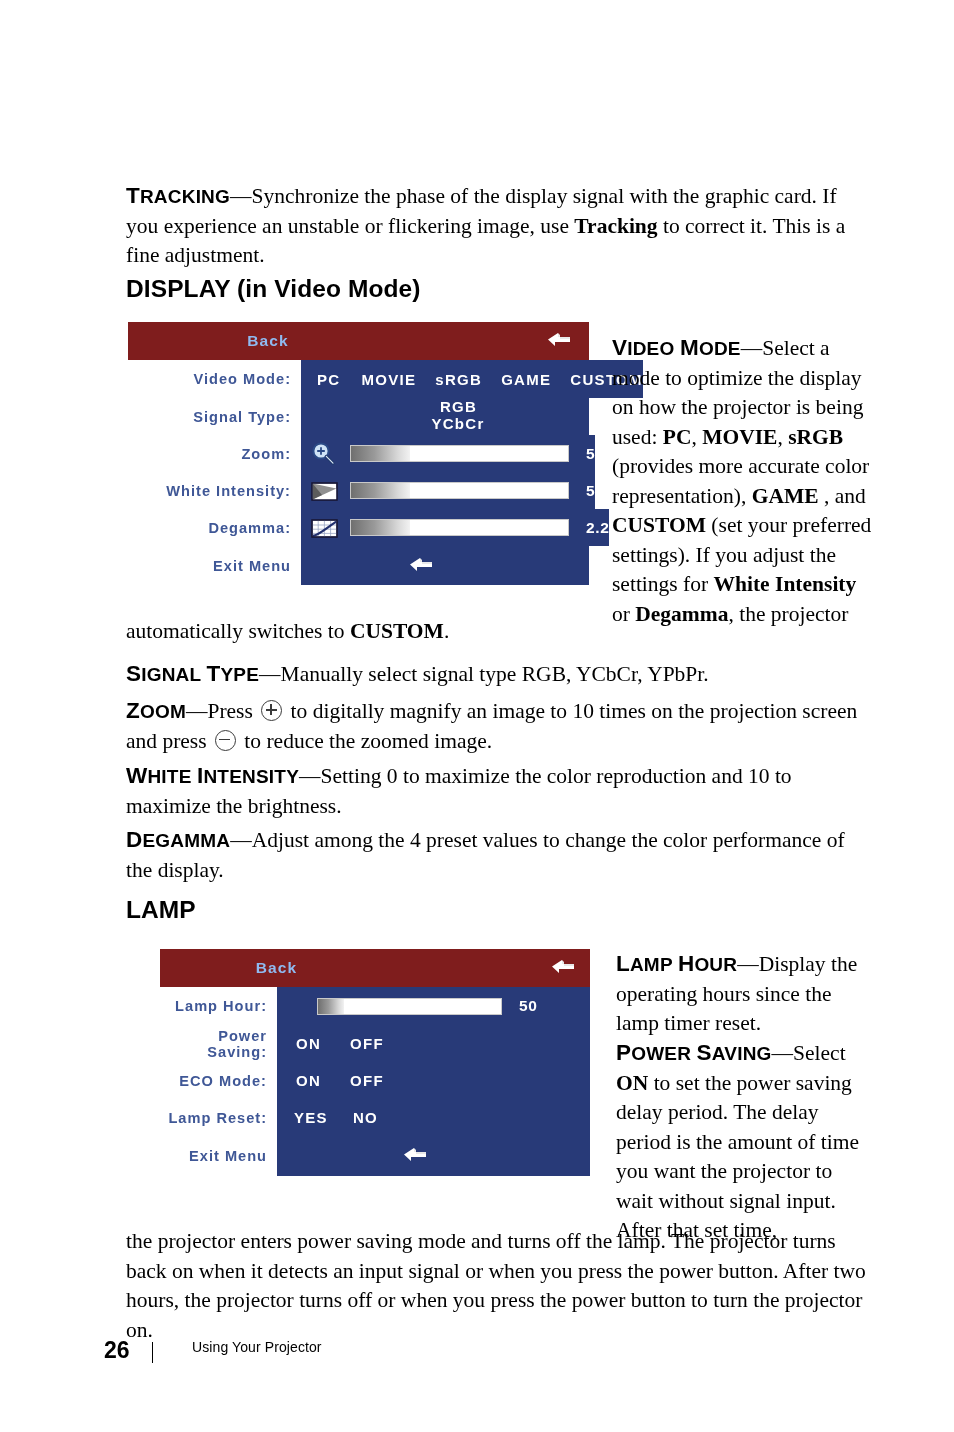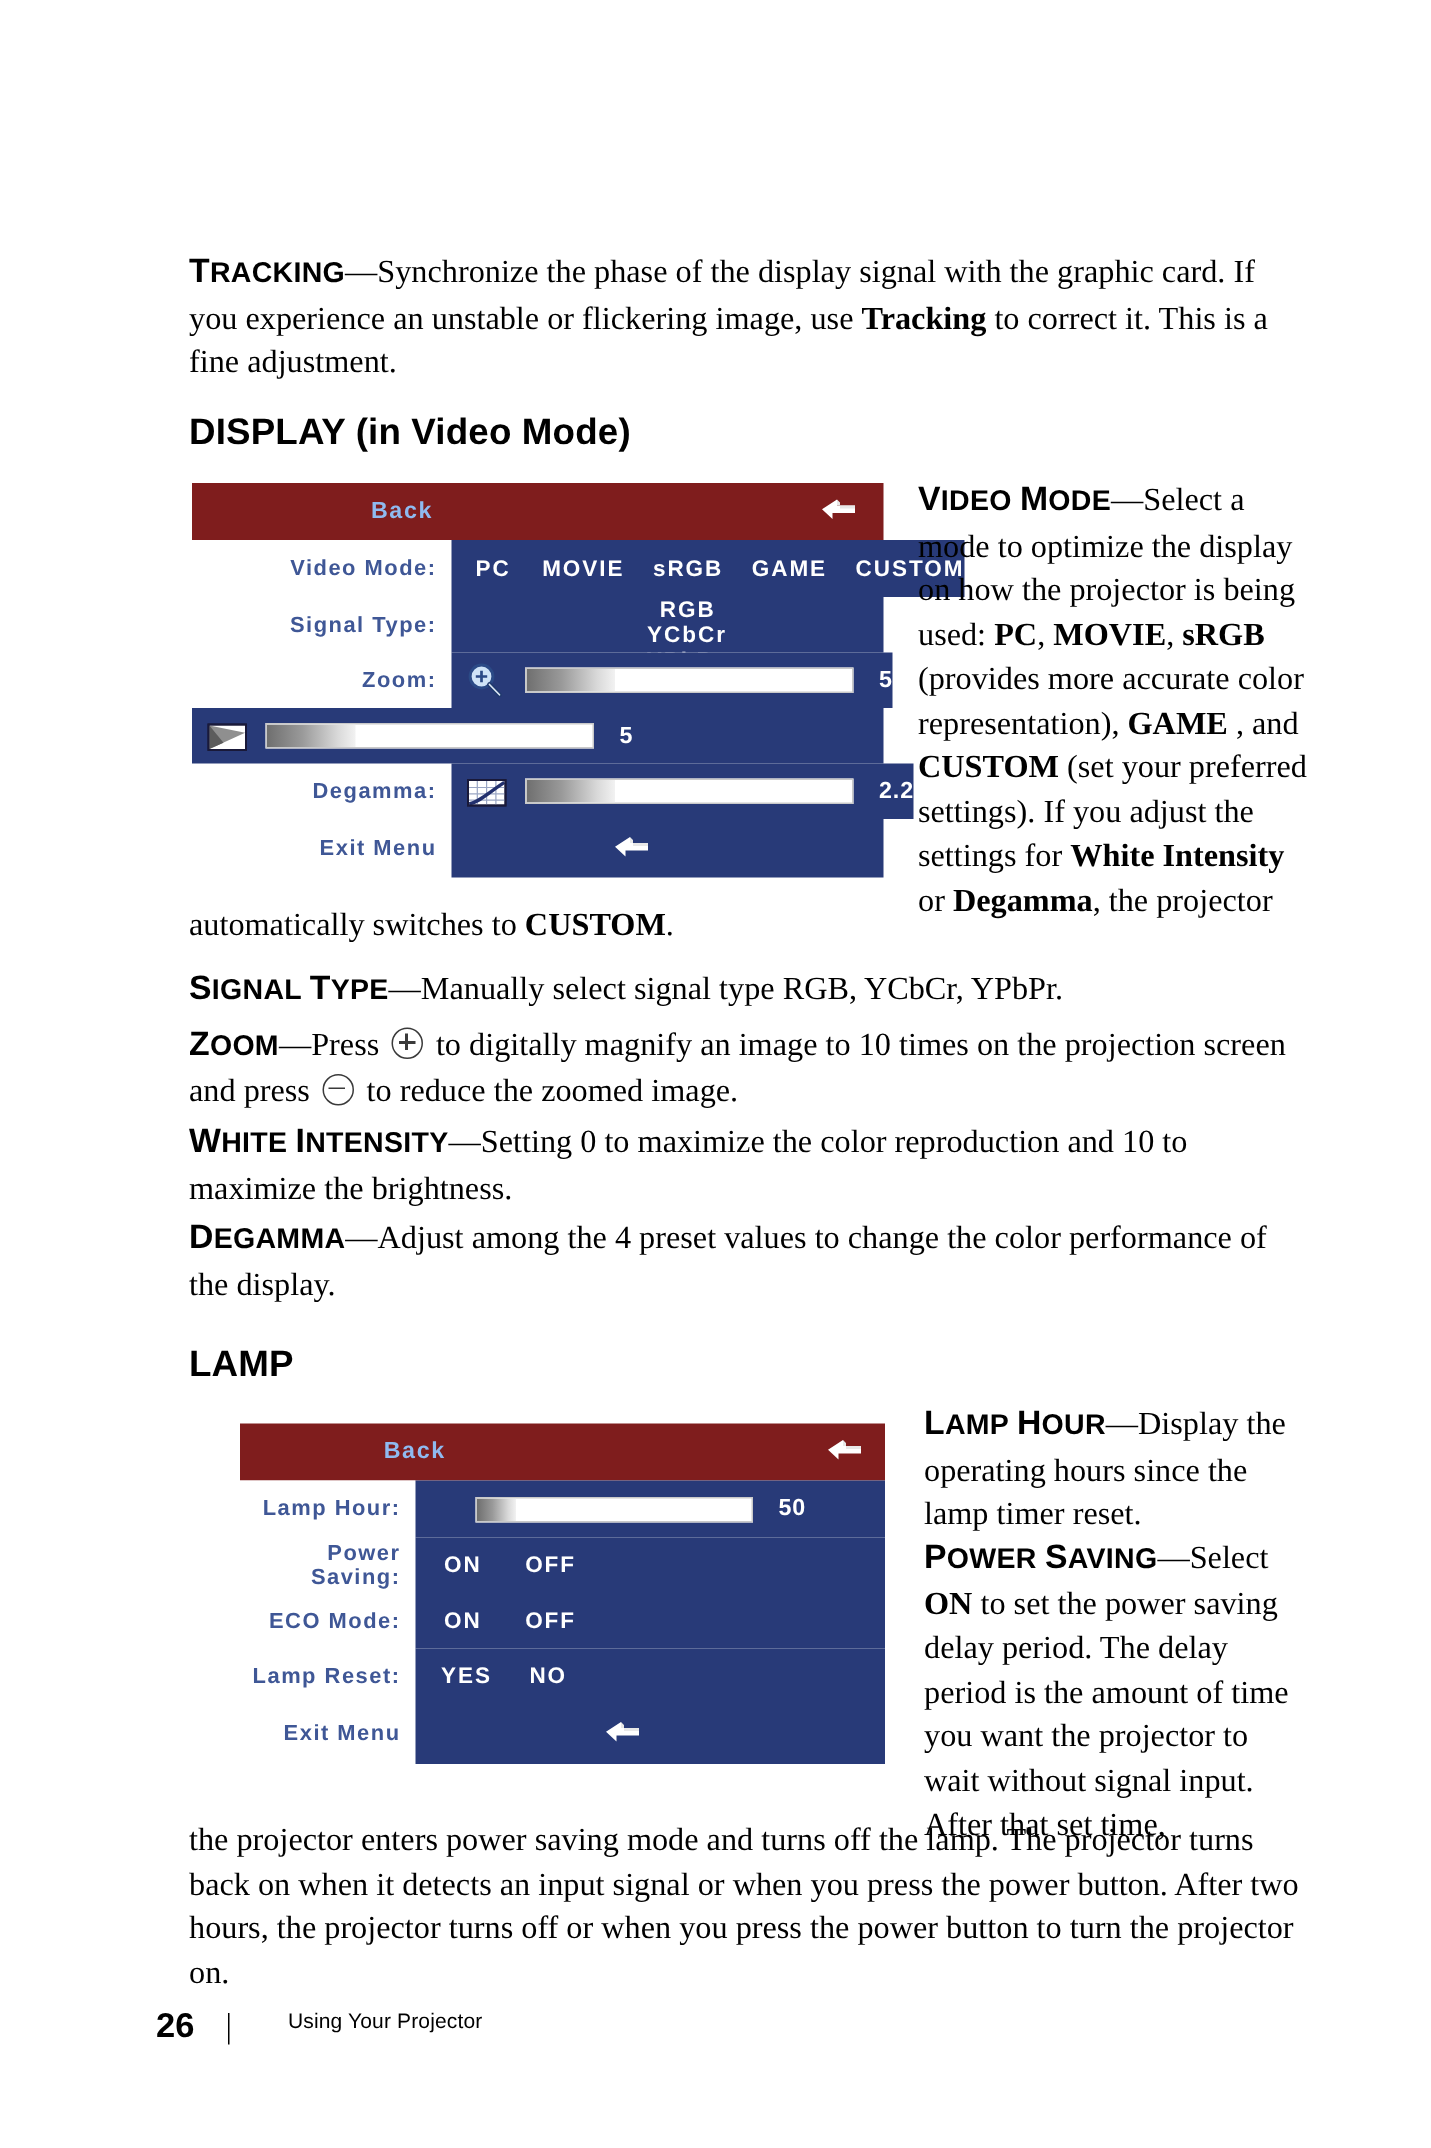--- a/index.html
+++ b/index.html
@@ -14,20 +14,21 @@
   .page{position:absolute;left:0;top:0;width:954px;height:1432px;}
 
   
   .body-col{
     position:absolute;
     font-family:"Liberation Serif",serif;
     font-size:21.5px;
     line-height:29.5px;
     color:#000;
     text-align:left;
+    margin-top:15px;
   }
   .full{left:126px;width:746px;}
   .sc{
     font-weight:bold;
     font-family:"Liberation Sans",sans-serif;
     font-size:19px;
     letter-spacing:.2px;
   }
   .sc .cap{font-size:22.5px;}
   .nb{font-weight:bold;font-family:"Liberation Serif",serif;}
@@ -201,20 +202,21 @@
             </svg>
           </div>
           <div class="bar" style="width:219px;margin-left:10px;">
             <div class="fill" style="width:27%;"></div>
           </div>
           <span class="num" style="margin-left:17px;">5</span>
         </div>
       </div>
 
       <div class="row" style="height:37px;">
+        <div class="lab" style="width:173px;height:37px;">White Intensity:</div>
         <div class="val" style="height:37px;">
           <div class="icon-box" style="margin-left:9px;">
             <svg width="30" height="24" viewBox="0 0 30 24">
               <rect x="2" y="4" width="25" height="17" fill="#ffffff" stroke="#1a1a3a" stroke-width="1.3"></rect>
               <path d="M2.6 20.4 L26.4 9.5 L26.4 20.4 Z" fill="#ffffff"></path>
               <path d="M2.6 4.6 L2.6 20.4 L26.4 9.5 Z" fill="#8f8f8f"></path>
               <path d="M2.6 4.6 L2.6 20.4 L12 16.1 Z" fill="#5c5c5c"></path>
               <rect x="2" y="4" width="25" height="17" fill="none" stroke="#1a1a3a" stroke-width="1.3"></rect>
             </svg>
           </div>

